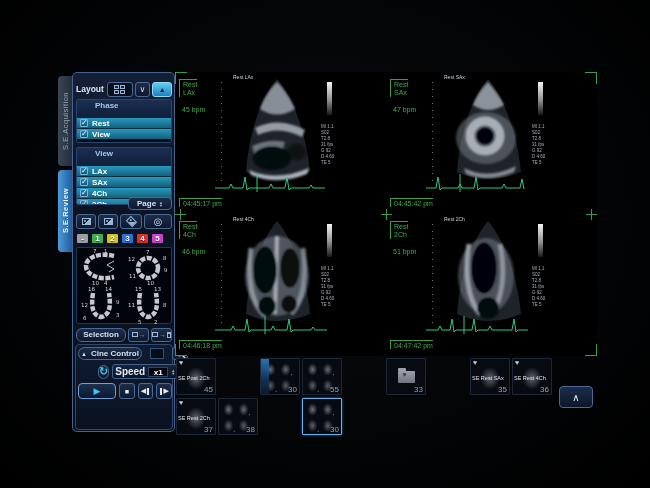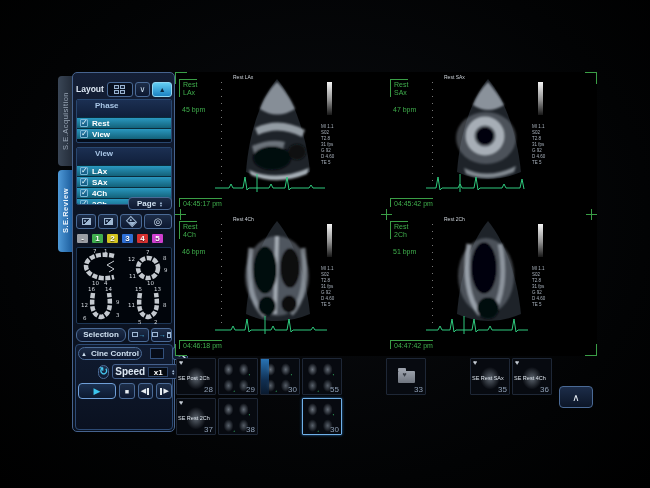--- a/index.html
+++ b/index.html
@@ -522,24 +522,21 @@
         <line x1="40" y1="2" x2="40" y2="20" stroke="#2fca7e" stroke-width="1"></line>
       </svg>
       <div class="q-time">04:47:42 pm</div>
     </div>
   </div>
 
   <div class="thumb-area">
     <div class="thumb t-single" style="left:1px;top:0">
       <span class="t-heart">♥</span>
       <span class="t-label">SE Post 2Ch</span>
-      <span class="t-num">28</span>
-    </div>
-    <div class="thumb t-multi" style="left:43px;top:0">
-      <span class="t-num">29</span>
+      <span class="t-num">45</span>
     </div>
     <div class="thumb t-multi t-cstrip" style="left:85px;top:0">
       <span class="t-num">30</span>
     </div>
     <div class="thumb t-multi" style="left:127px;top:0">
       <span class="t-num">55</span>
     </div>
     <div class="thumb t-folder" style="left:211px;top:0">
       <span class="folder"></span>
       <span class="t-num">33</span>

